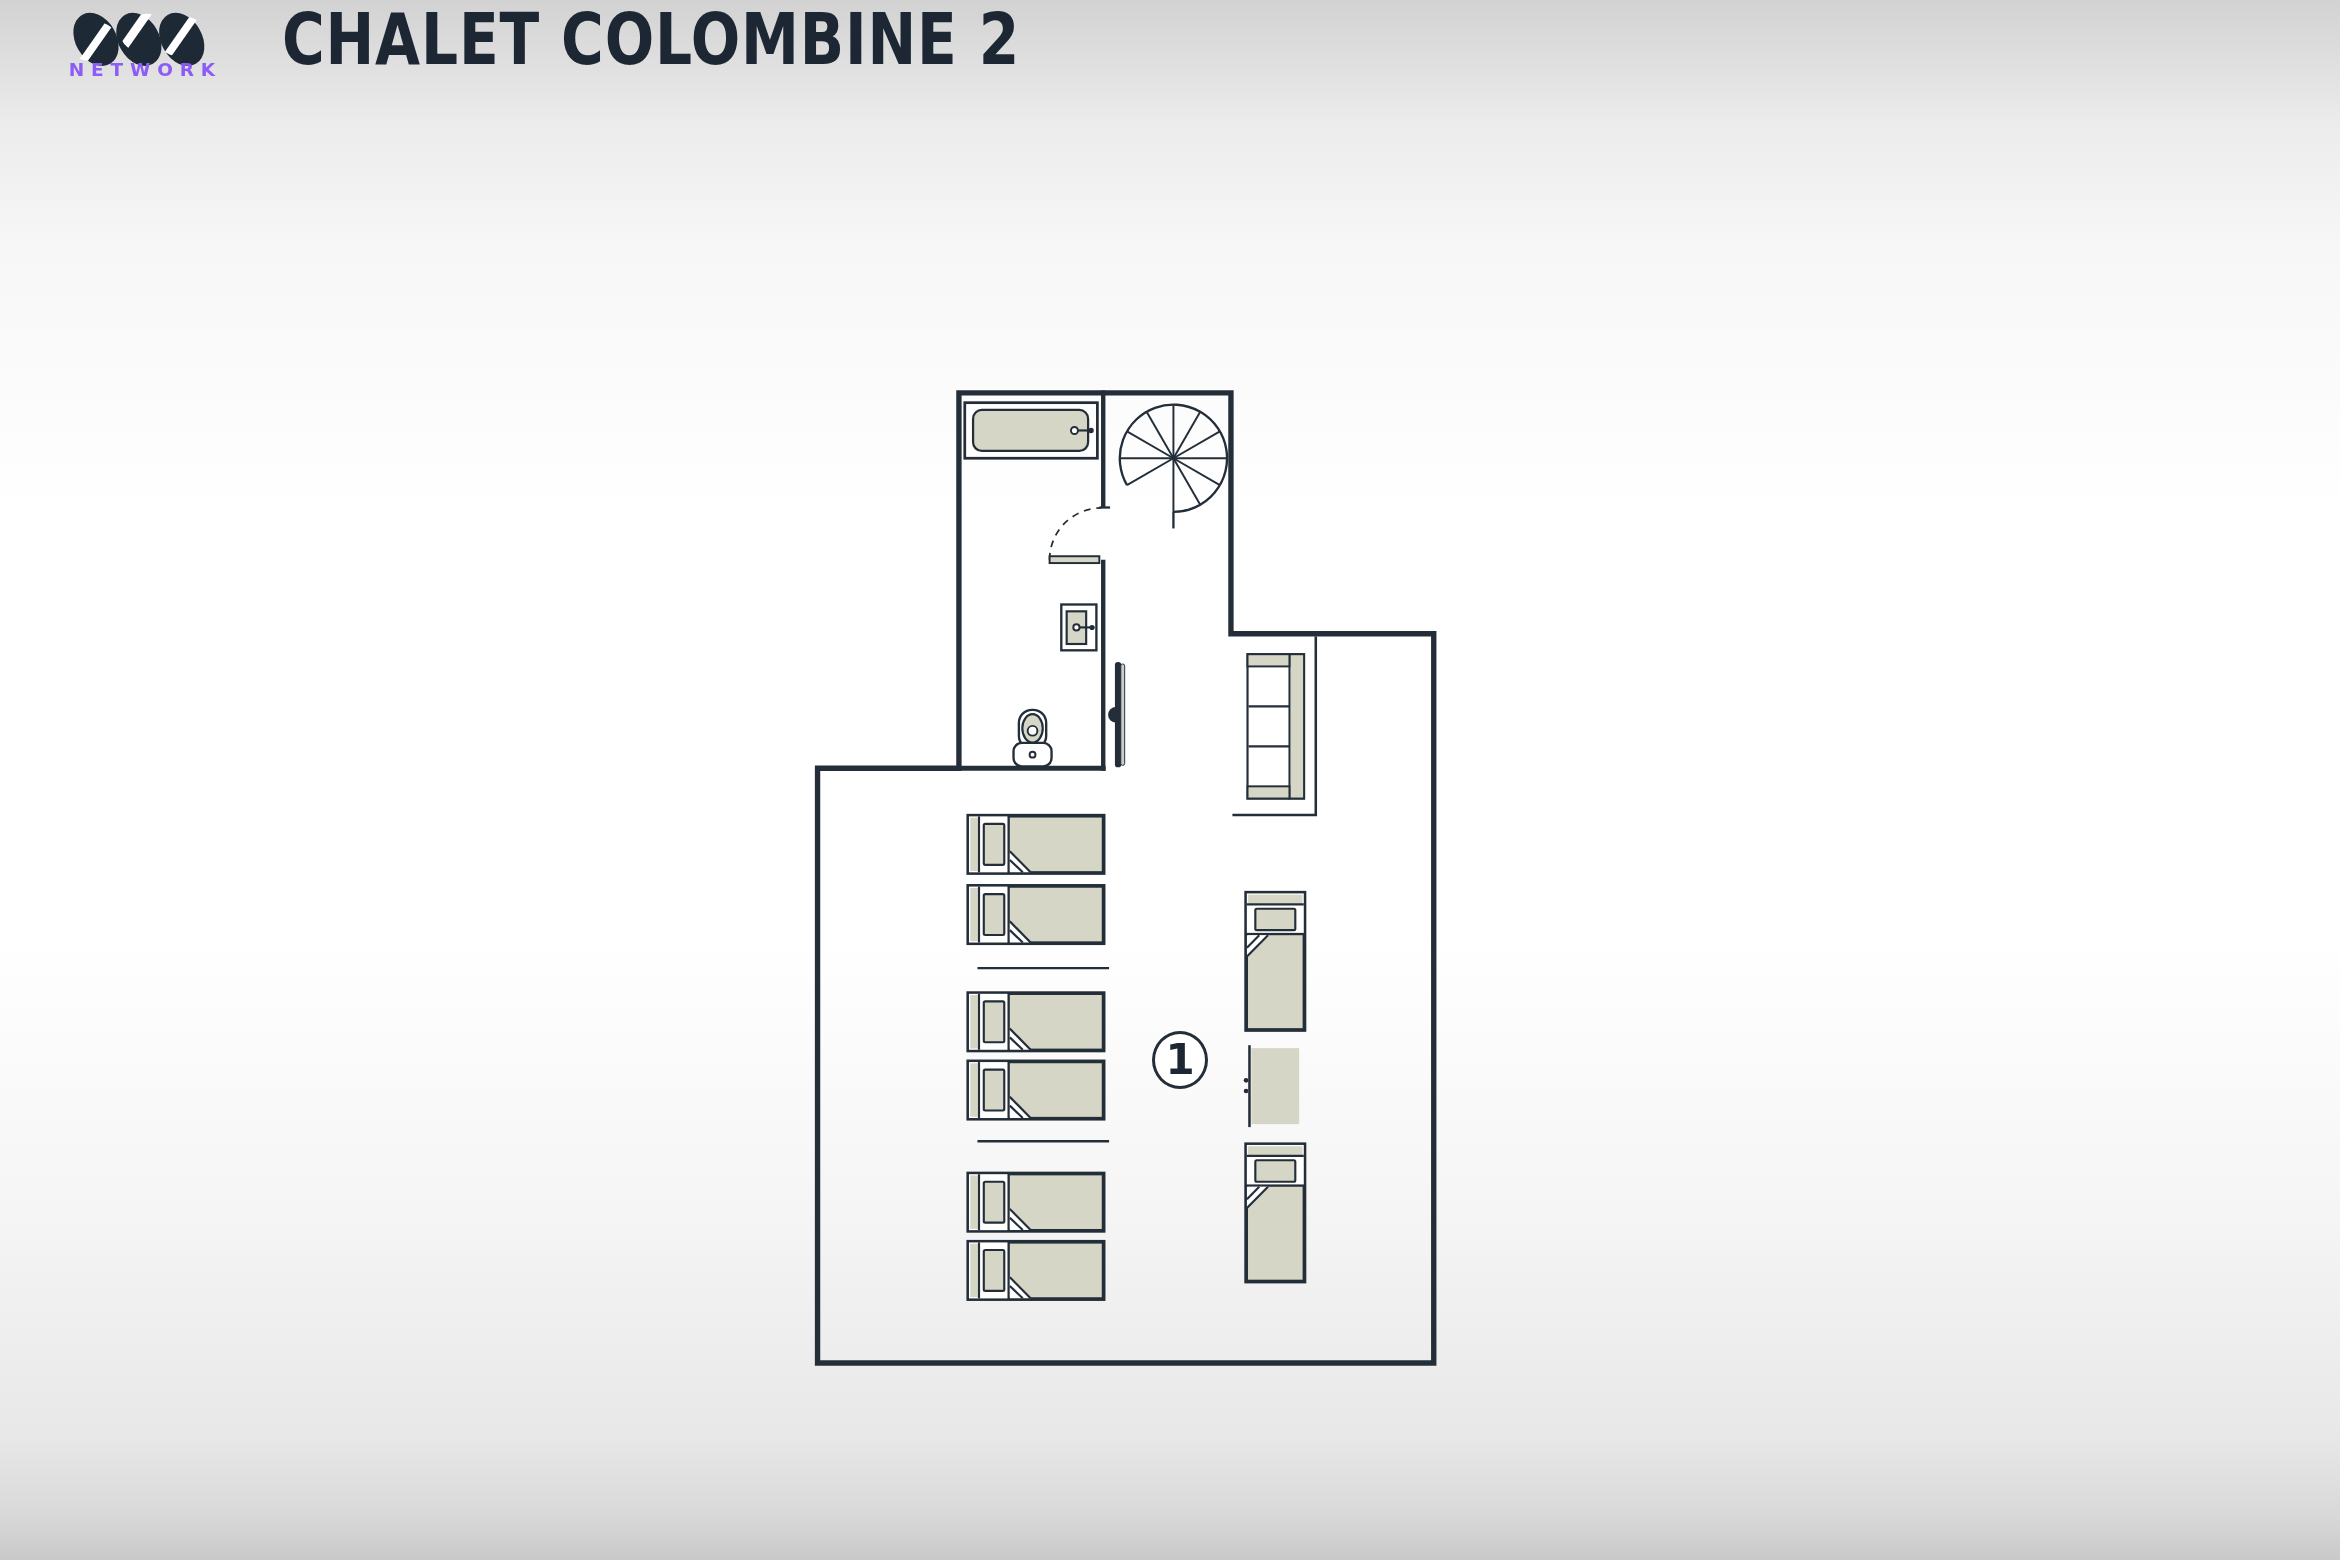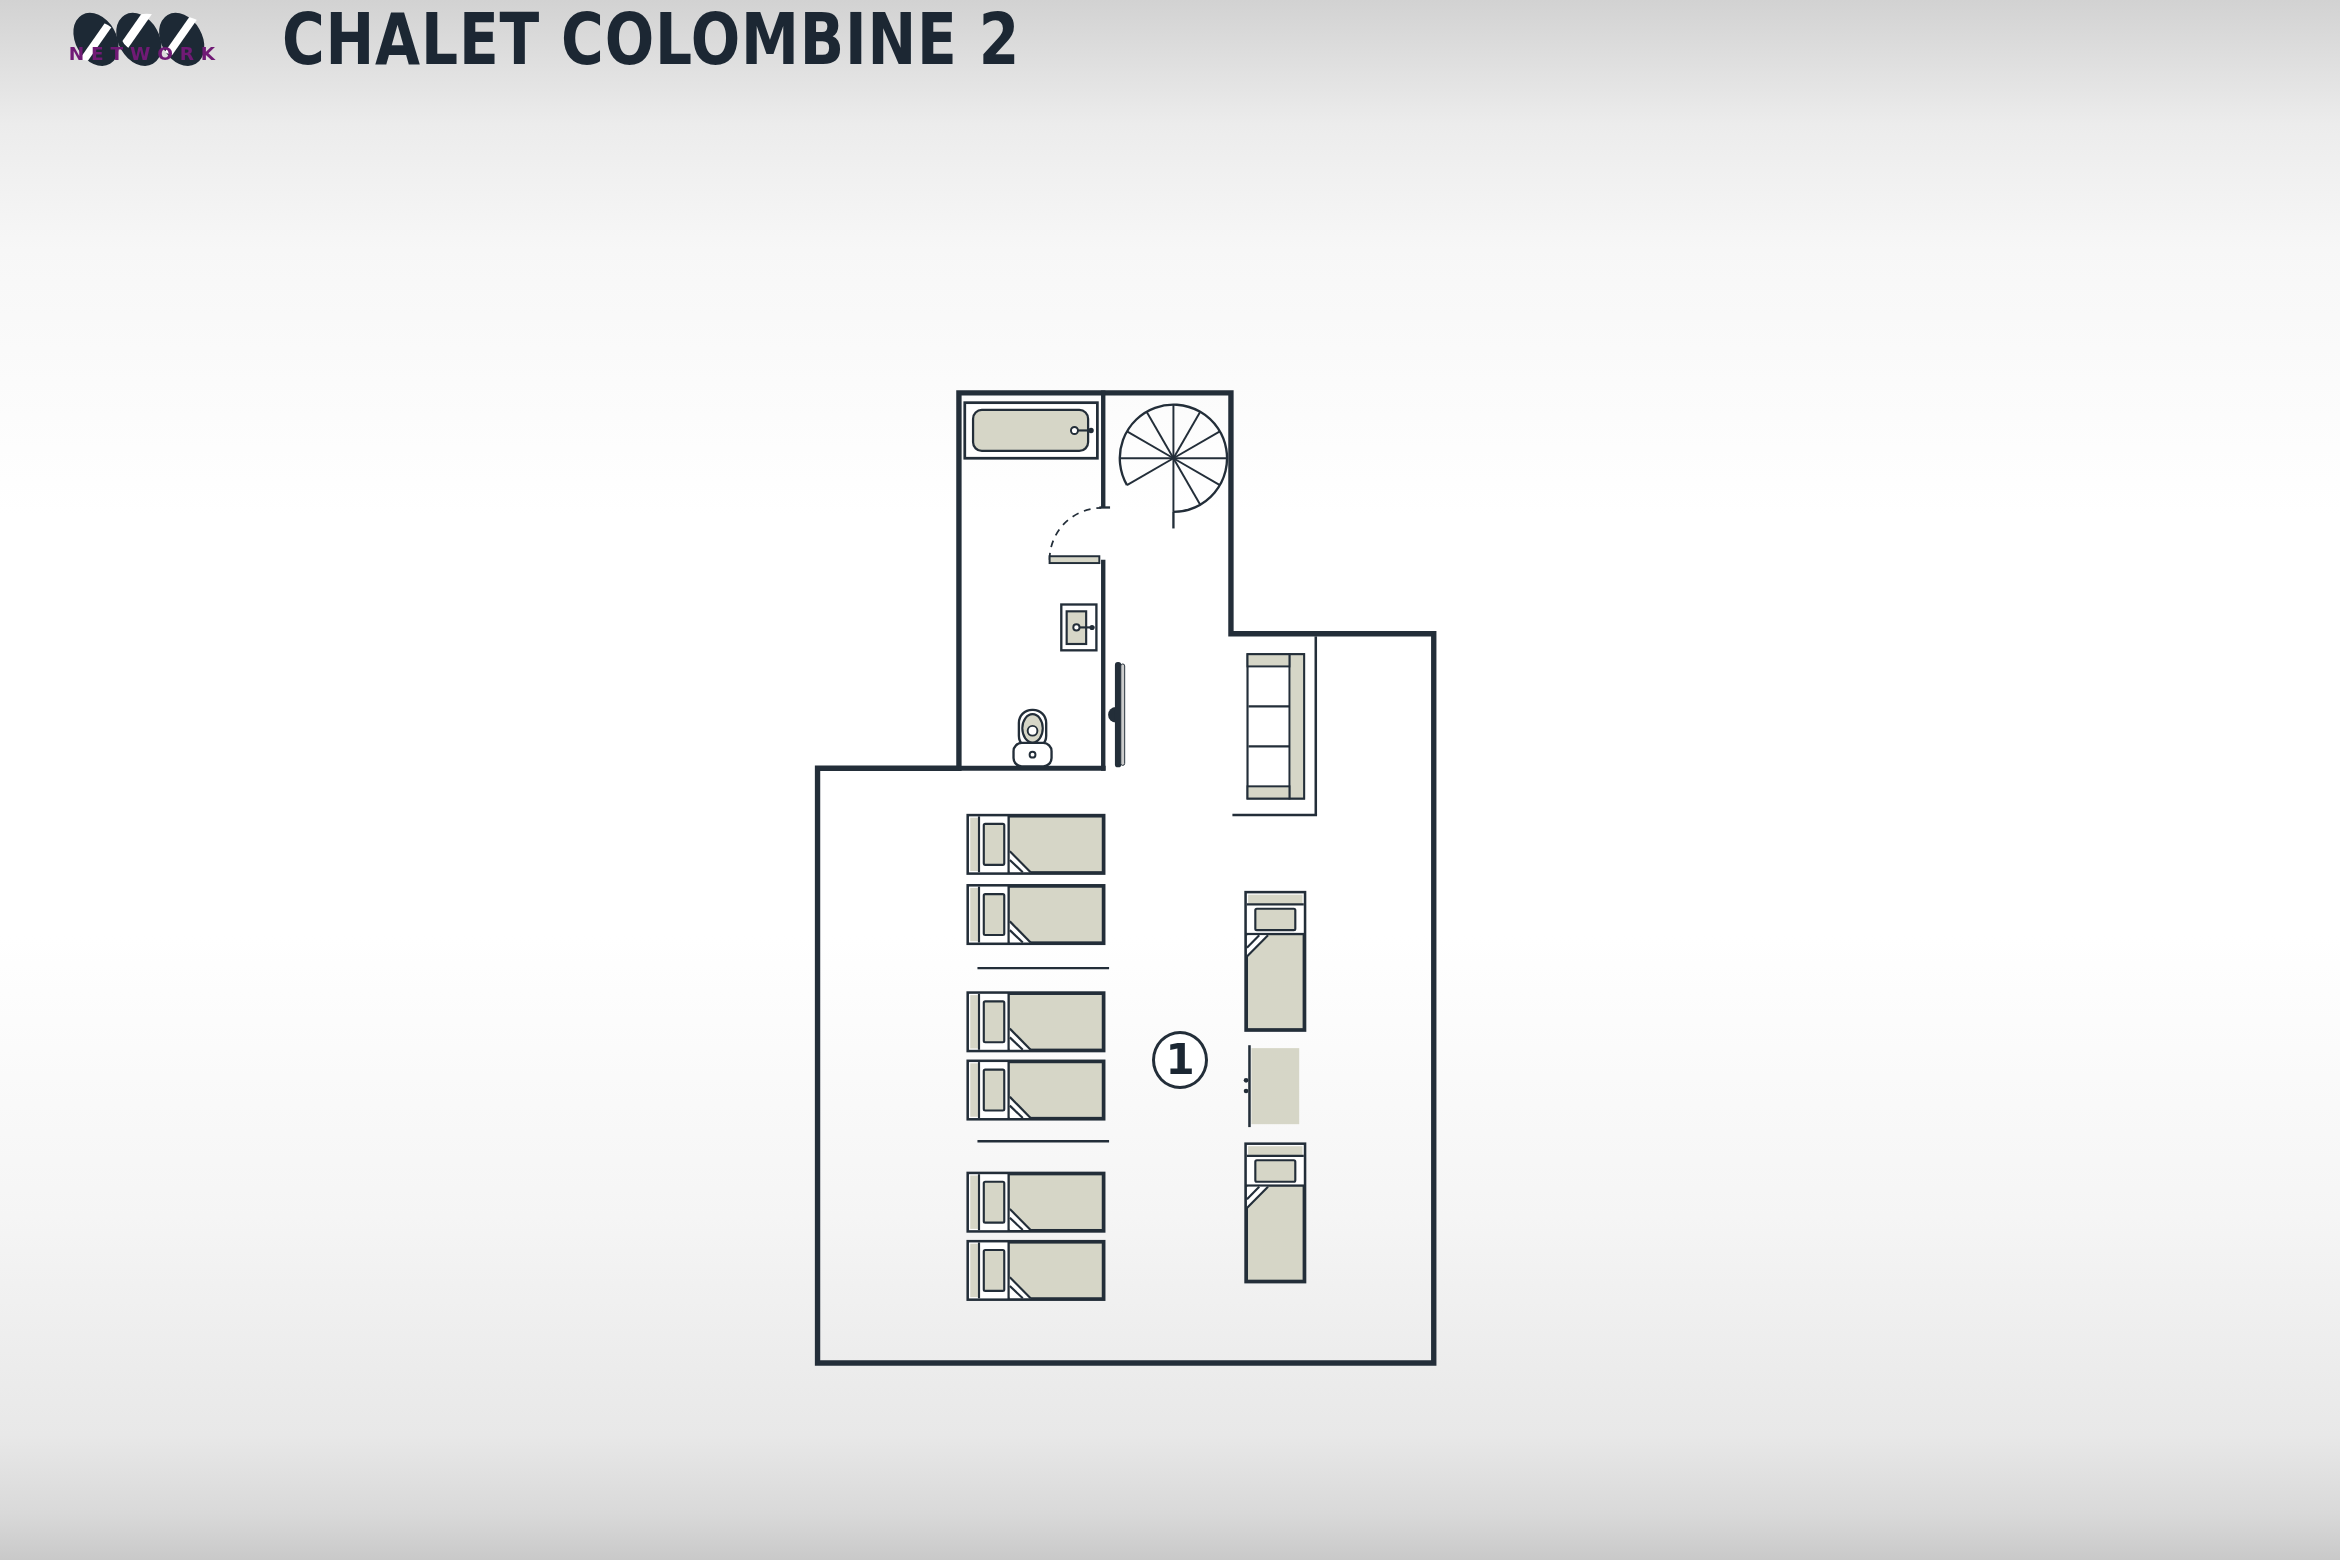--- a/index.html
+++ b/index.html
@@ -5,22 +5,22 @@
 <style>
   html,body{margin:0;padding:0;}
   body{
     width:2341px;height:1560px;overflow:hidden;position:relative;
     font-family:"DejaVu Sans","Liberation Sans",sans-serif;
     background:linear-gradient(180deg,#d2d2d2 0%,#ececec 8%,#f7f7f7 16%,#ffffff 33%,#ffffff 60%,#f5f5f5 78%,#e8e8e8 92%,#d9d9d9 97%,#c9c9c9 100%);
   }
   .header{position:absolute;left:0;top:0;width:2341px;height:137px;}
   .logo{position:absolute;left:59px;top:3.9px;width:224px;height:98px;}
   .logo-sub{
-    position:absolute;left:62px;top:43px;width:156px;text-align:center;
-    font-size:18.5px;font-weight:600;letter-spacing:6.8px;color:#701a75;text-indent:6.8px;
+    position:absolute;left:62px;top:59px;width:156px;text-align:center;
+    font-size:18.5px;font-weight:600;letter-spacing:6.8px;color:#8b5cf6;text-indent:6.8px;
   }
   .page-title{
     position:absolute;left:282px;top:1px;height:78px;line-height:78px;
     font-size:71px;font-weight:800;letter-spacing:1px;color:#1c2733;
     transform:scaleX(0.82);transform-origin:left center;white-space:nowrap;
   }
   #plan-svg{position:absolute;left:0;top:0;}
   .room-badge{
     position:absolute;left:1152px;top:1031px;width:50px;height:50px;
     background:#ffffff;border:3.4px solid #232e39;border-radius:50%;

